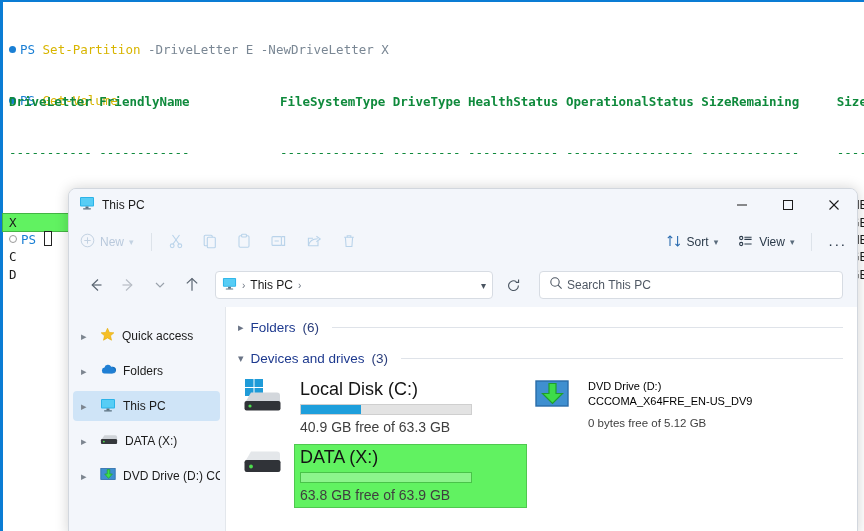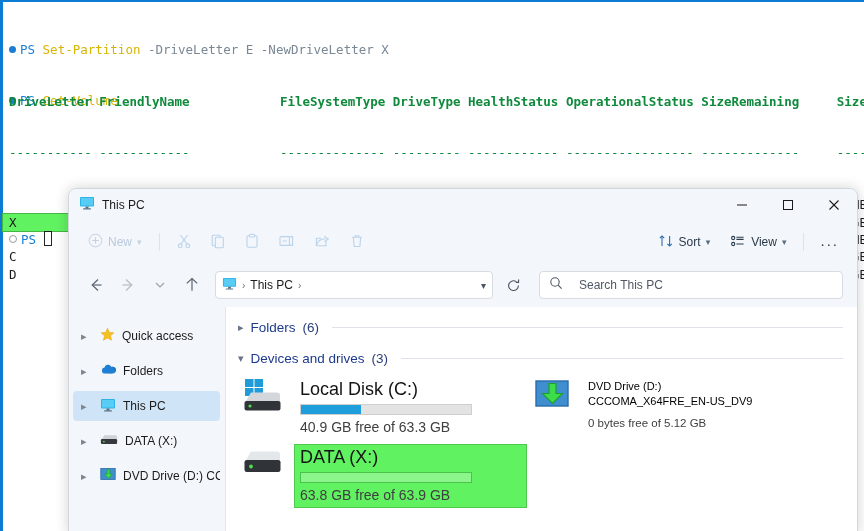--- a/index.html
+++ b/index.html
@@ -127,21 +127,21 @@
     display: flex; align-items: center; justify-content: center;
     color: #1b1b1b;
   }
   .win-btn svg { display: block; }
 
   .toolbar {
     height: 42px;
     background: #f3f6fb;
     display: flex;
     align-items: center;
-    padding: 0 10px;
+    padding: 0 2px;
     gap: 2px;
     position: relative;
   }
   .tb-btn {
     height: 30px;
     display: flex; align-items: center; justify-content: center;
     gap: 5px;
     padding: 0 8px;
     border-radius: 4px;
     color: #b9c9dc;
@@ -208,21 +208,21 @@
     flex: 1;
     height: 28px;
     margin-left: 10px;
     margin-right: 2px;
     background: #ffffff;
     border: 1px solid #d7dce3;
     border-radius: 4px;
     display: flex;
     align-items: center;
     padding: 0 9px;
-    gap: 16px;
+    gap: 4px;
     box-sizing: border-box;
   }
   .search-ph { font-size: 12px; color: #4f5864; }
 
   .body {
     display: flex;
     height: calc(347px - 32px - 42px - 44px);
     background: #ffffff;
   }
   .navpane {

